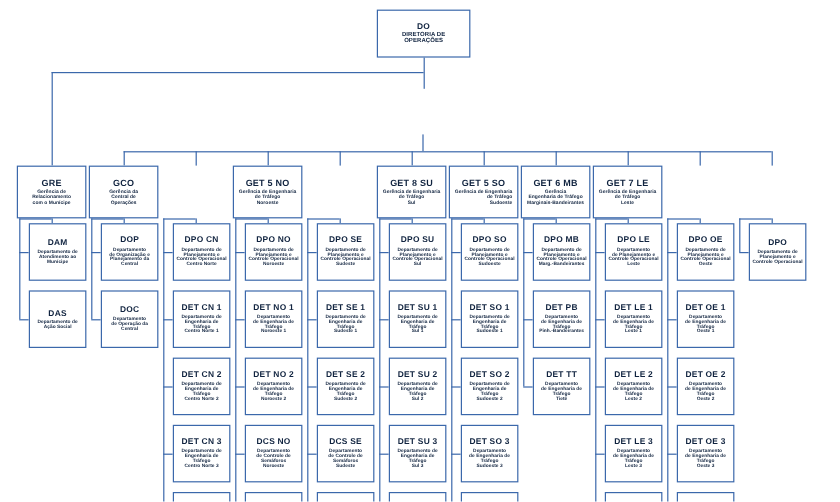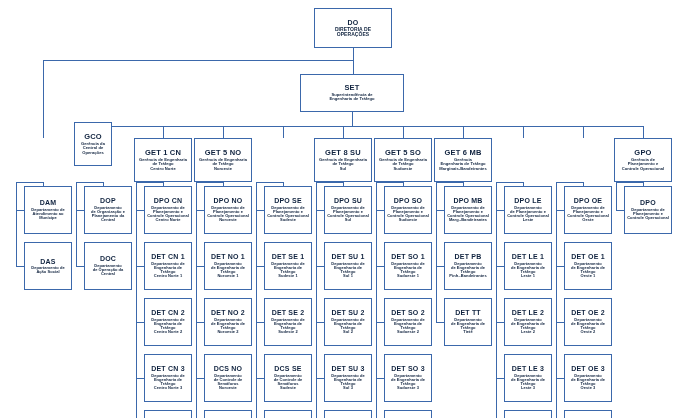--- a/index.html
+++ b/index.html
@@ -61,45 +61,46 @@
 <div id="chart">
     <div class="box root" style="left: 314px; top: 8px; width: 78px; height: 40px;">
       <div class="code">DO</div>
       <div class="desc">DIRETORIA DE
 OPERAÇÕES</div>
     </div>
     <div class="ln lnv" style="left: 353px; top: 48px; width: 1px; height: 12px;"></div>
     <div class="ln lnh" style="left: 43px; top: 60px; width: 310px; height: 1px;"></div>
     <div class="ln lnv" style="left: 43px; top: 60px; width: 1px; height: 78px;"></div>
     <div class="ln lnv" style="left: 353px; top: 60px; width: 1px; height: 14px;"></div>
-    <div class="box lvl1" style="left: 300px; top: 74px; width: 104px; height: 38px;">
-      <div class="code">SET</div>
-      <div class="desc">Superintendência de
-Engenharia de Tráfego</div>
-    </div>
     <div class="ln lnv" style="left: 352px; top: 112px; width: 1px; height: 14px;"></div>
     <div class="ln lnh" style="left: 103px; top: 126px; width: 540px; height: 1px;"></div>
+    <div class="box lvl1" style="left: 14px; top: 138px; width: 58px; height: 44px;">
+      <div class="code">GRE</div>
+      <div class="desc">Gerência de
+Relacionamento
+com o Munícipe</div>
+    </div>
     <div class="ln lnh" style="left: 16px; top: 182px; width: 27px; height: 1px;"></div>
     <div class="ln lnv" style="left: 43px; top: 182px; width: 1px; height: 4px;"></div>
     <div class="ln lnv" style="left: 16px; top: 182px; width: 1px; height: 84px;"></div>
     <div class="ln lnh" style="left: 16px; top: 210px; width: 8px; height: 1px;"></div>
     <div class="box lvl2" style="left: 24px; top: 186px; width: 48px; height: 48px;">
       <div class="code">DAM</div>
       <div class="desc">Departamento de
 Atendimento ao
 Munícipe</div>
     </div>
     <div class="ln lnh" style="left: 16px; top: 266px; width: 8px; height: 1px;"></div>
     <div class="box lvl2" style="left: 24px; top: 242px; width: 48px; height: 48px;">
       <div class="code">DAS</div>
       <div class="desc">Departamento de
 Ação Social</div>
     </div>
     <div class="ln lnv" style="left: 103px; top: 126px; width: 1px; height: 12px;"></div>
-    <div class="box lvl1" style="left: 74px; top: 122px; width: 38px; height: 44px;">
+    <div class="box lvl1" style="left: 74px; top: 138px; width: 58px; height: 44px;">
       <div class="code">GCO</div>
       <div class="desc">Gerência da
 Central de
 Operações</div>
     </div>
     <div class="ln lnh" style="left: 76px; top: 182px; width: 27px; height: 1px;"></div>
     <div class="ln lnv" style="left: 103px; top: 182px; width: 1px; height: 4px;"></div>
     <div class="ln lnv" style="left: 76px; top: 182px; width: 1px; height: 84px;"></div>
     <div class="ln lnh" style="left: 76px; top: 210px; width: 8px; height: 1px;"></div>
     <div class="box lvl2" style="left: 84px; top: 186px; width: 48px; height: 48px;">
@@ -110,26 +111,20 @@
 Central</div>
     </div>
     <div class="ln lnh" style="left: 76px; top: 266px; width: 8px; height: 1px;"></div>
     <div class="box lvl2" style="left: 84px; top: 242px; width: 48px; height: 48px;">
       <div class="code">DOC</div>
       <div class="desc">Departamento
 de Operação da
 Central</div>
     </div>
     <div class="ln lnv" style="left: 163px; top: 126px; width: 1px; height: 12px;"></div>
-    <div class="box lvl1" style="left: 134px; top: 138px; width: 58px; height: 44px;">
-      <div class="code">GET 1 CN</div>
-      <div class="desc">Gerência de Engenharia
-de Tráfego
-Centro Norte</div>
-    </div>
     <div class="ln lnh" style="left: 136px; top: 182px; width: 27px; height: 1px;"></div>
     <div class="ln lnv" style="left: 163px; top: 182px; width: 1px; height: 4px;"></div>
     <div class="ln lnv" style="left: 136px; top: 182px; width: 1px; height: 252px;"></div>
     <div class="ln lnh" style="left: 136px; top: 210px; width: 8px; height: 1px;"></div>
     <div class="box lvl2" style="left: 144px; top: 186px; width: 48px; height: 48px;">
       <div class="code">DPO CN</div>
       <div class="desc">Departamento de
 Planejamento e
 Controle Operacional
 Centro Norte</div>
@@ -273,21 +268,21 @@
     <div class="ln lnh" style="left: 316px; top: 378px; width: 8px; height: 1px;"></div>
     <div class="box lvl2" style="left: 324px; top: 354px; width: 48px; height: 48px;">
       <div class="code">DET SU 3</div>
       <div class="desc">Departamento de
 Engenharia de
 Tráfego
 Sul 3</div>
     </div>
     <div class="box lvl2" style="left: 324px; top: 410px; width: 48px; height: 48px;"></div>
     <div class="ln lnv" style="left: 403px; top: 126px; width: 1px; height: 12px;"></div>
-    <div class="box lvl1" style="left: 374px; top: 138px; width: 58px; height: 44px;">
+    <div class="box lvl1" style="left: 374px; top: 138px; width: 58px; height: 44px; text-align: right;">
       <div class="code">GET 5 SO</div>
       <div class="desc">Gerência de Engenharia
 de Tráfego
 Sudoeste</div>
     </div>
     <div class="ln lnh" style="left: 376px; top: 182px; width: 27px; height: 1px;"></div>
     <div class="ln lnv" style="left: 403px; top: 182px; width: 1px; height: 4px;"></div>
     <div class="ln lnv" style="left: 376px; top: 182px; width: 1px; height: 252px;"></div>
     <div class="ln lnh" style="left: 376px; top: 210px; width: 8px; height: 1px;"></div>
     <div class="box lvl2" style="left: 384px; top: 186px; width: 48px; height: 48px;">
@@ -350,20 +345,26 @@
     </div>
     <div class="ln lnh" style="left: 436px; top: 322px; width: 8px; height: 1px;"></div>
     <div class="box lvl2" style="left: 444px; top: 298px; width: 48px; height: 48px;">
       <div class="code">DET TT</div>
       <div class="desc">Departamento
 de Engenharia de
 Tráfego
 Tietê</div>
     </div>
     <div class="ln lnv" style="left: 523px; top: 126px; width: 1px; height: 12px;"></div>
+    <div class="box lvl1" style="left: 494px; top: 138px; width: 58px; height: 44px;">
+      <div class="code">GET 7 LE</div>
+      <div class="desc">Gerência de Engenharia
+de Tráfego
+Leste</div>
+    </div>
     <div class="ln lnh" style="left: 496px; top: 182px; width: 27px; height: 1px;"></div>
     <div class="ln lnv" style="left: 523px; top: 182px; width: 1px; height: 4px;"></div>
     <div class="ln lnv" style="left: 496px; top: 182px; width: 1px; height: 308px;"></div>
     <div class="ln lnh" style="left: 496px; top: 210px; width: 8px; height: 1px;"></div>
     <div class="box lvl2" style="left: 504px; top: 186px; width: 48px; height: 48px;">
       <div class="code">DPO LE</div>
       <div class="desc">Departamento
 de Planejamento e
 Controle Operacional
 Leste</div>
@@ -424,26 +425,20 @@
     <div class="ln lnh" style="left: 556px; top: 378px; width: 8px; height: 1px;"></div>
     <div class="box lvl2" style="left: 564px; top: 354px; width: 48px; height: 48px;">
       <div class="code">DET OE 3</div>
       <div class="desc">Departamento
 de Engenharia de
 Tráfego
 Oeste 3</div>
     </div>
     <div class="box lvl2" style="left: 564px; top: 410px; width: 48px; height: 48px;"></div>
     <div class="ln lnv" style="left: 643px; top: 126px; width: 1px; height: 12px;"></div>
-    <div class="box lvl1" style="left: 614px; top: 138px; width: 58px; height: 44px;">
-      <div class="code">GPO</div>
-      <div class="desc">Gerência de
-Planejamento e
-Controle  Operacional</div>
-    </div>
     <div class="ln lnh" style="left: 616px; top: 182px; width: 27px; height: 1px;"></div>
     <div class="ln lnv" style="left: 643px; top: 182px; width: 1px; height: 4px;"></div>
     <div class="ln lnv" style="left: 616px; top: 182px; width: 1px; height: 28px;"></div>
     <div class="ln lnh" style="left: 616px; top: 210px; width: 8px; height: 1px;"></div>
     <div class="box lvl2" style="left: 624px; top: 186px; width: 48px; height: 48px;">
       <div class="code">DPO</div>
       <div class="desc">Departamento de
 Planejamento e
 Controle Operacional</div>
     </div>

